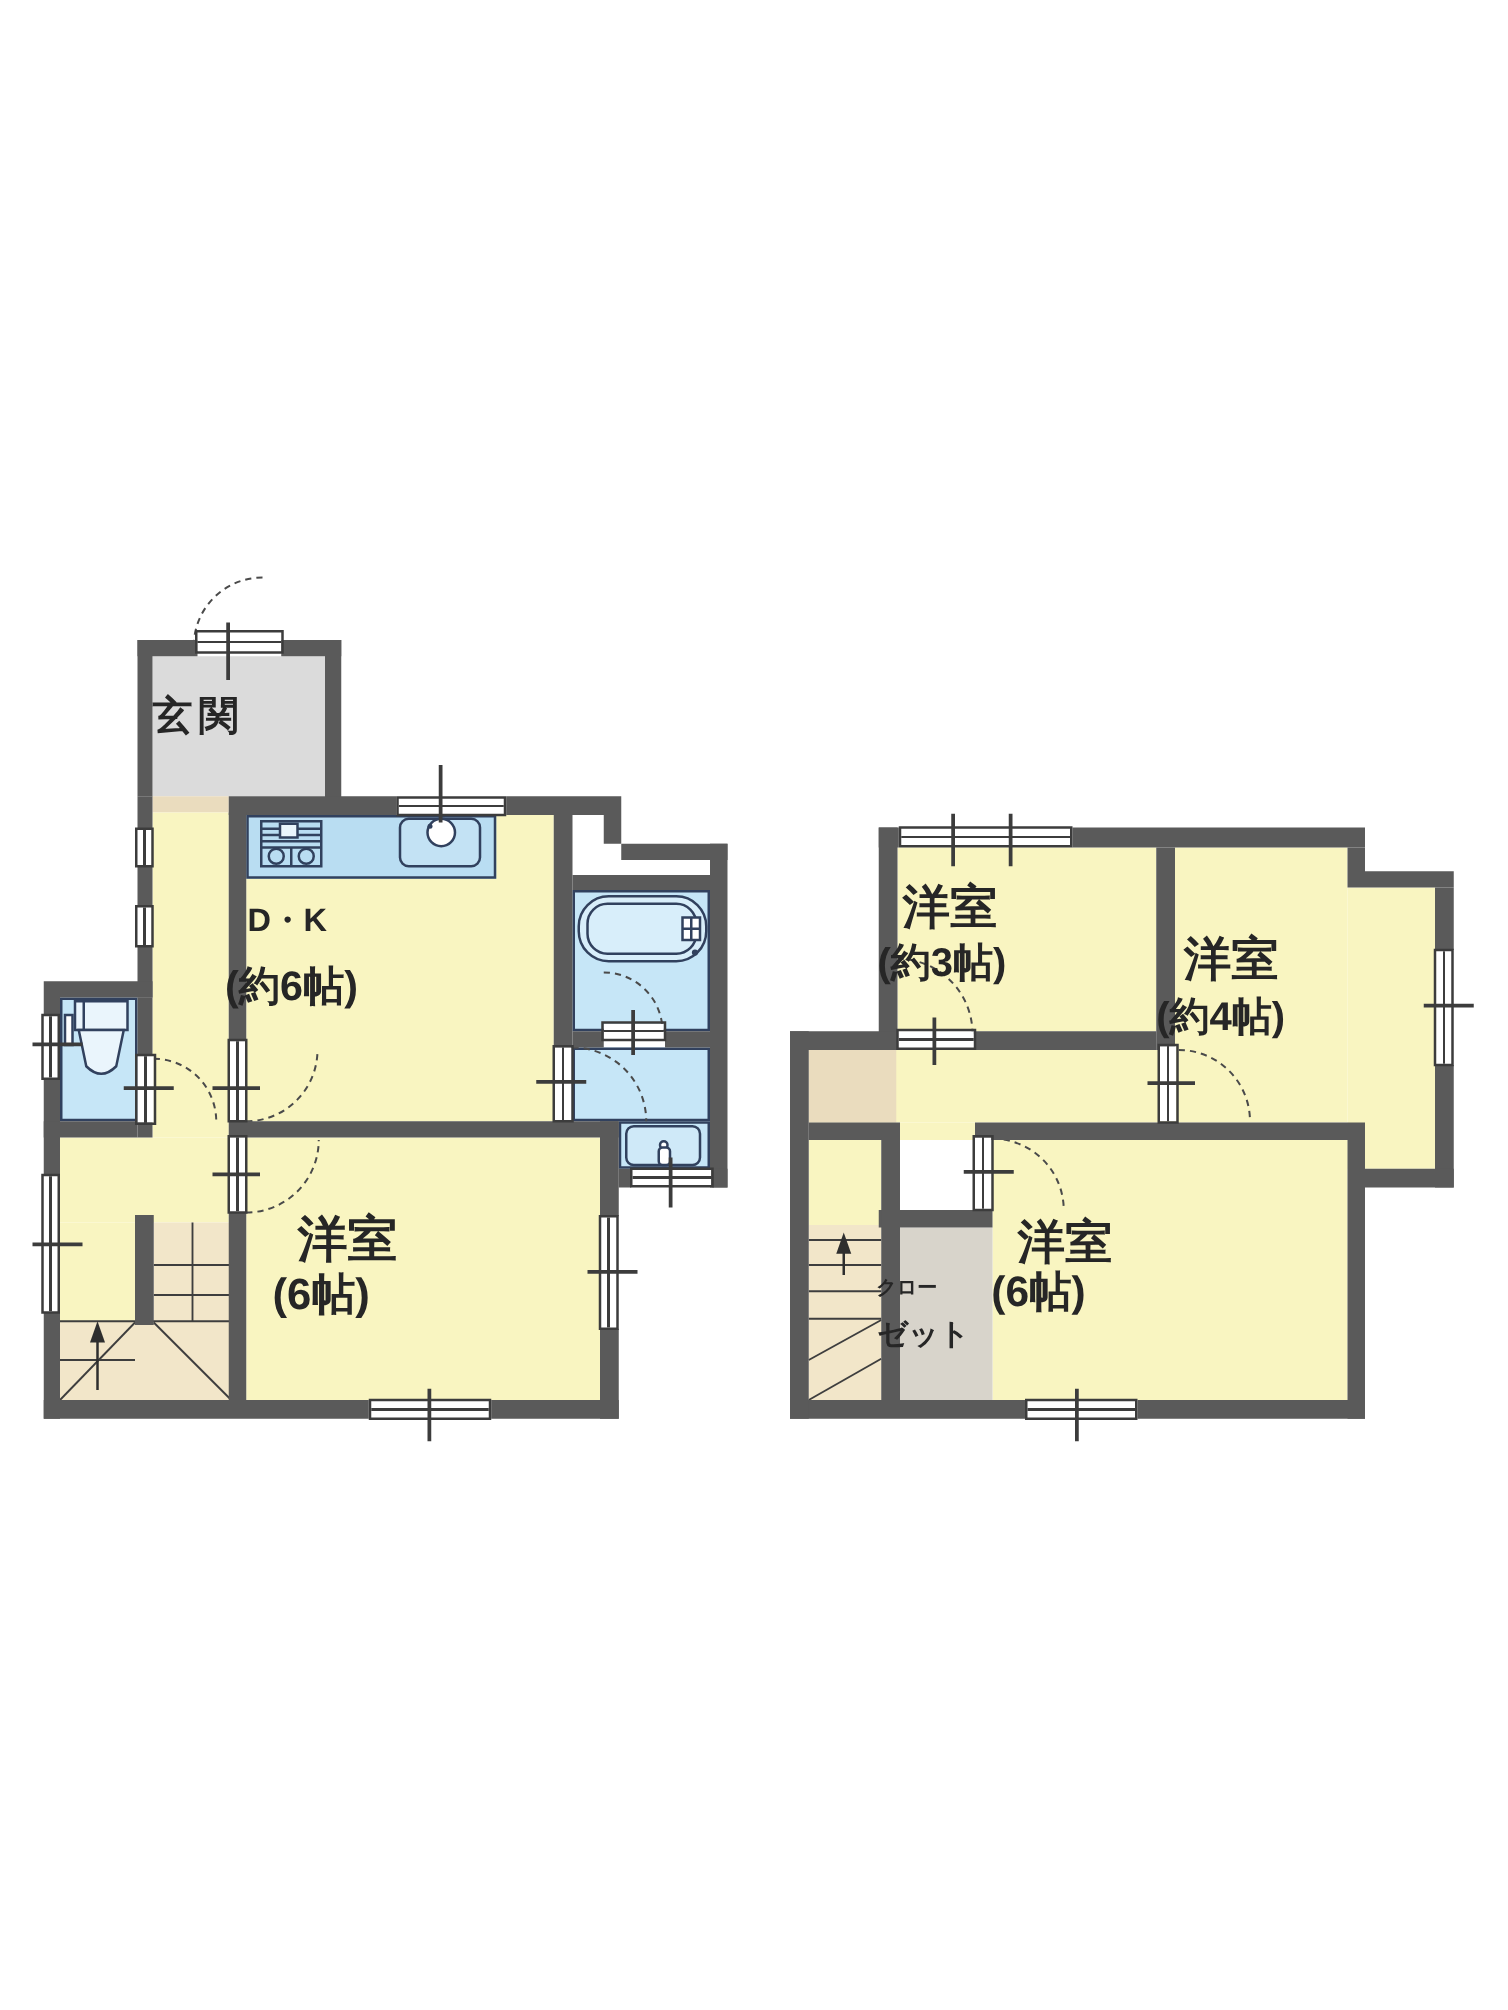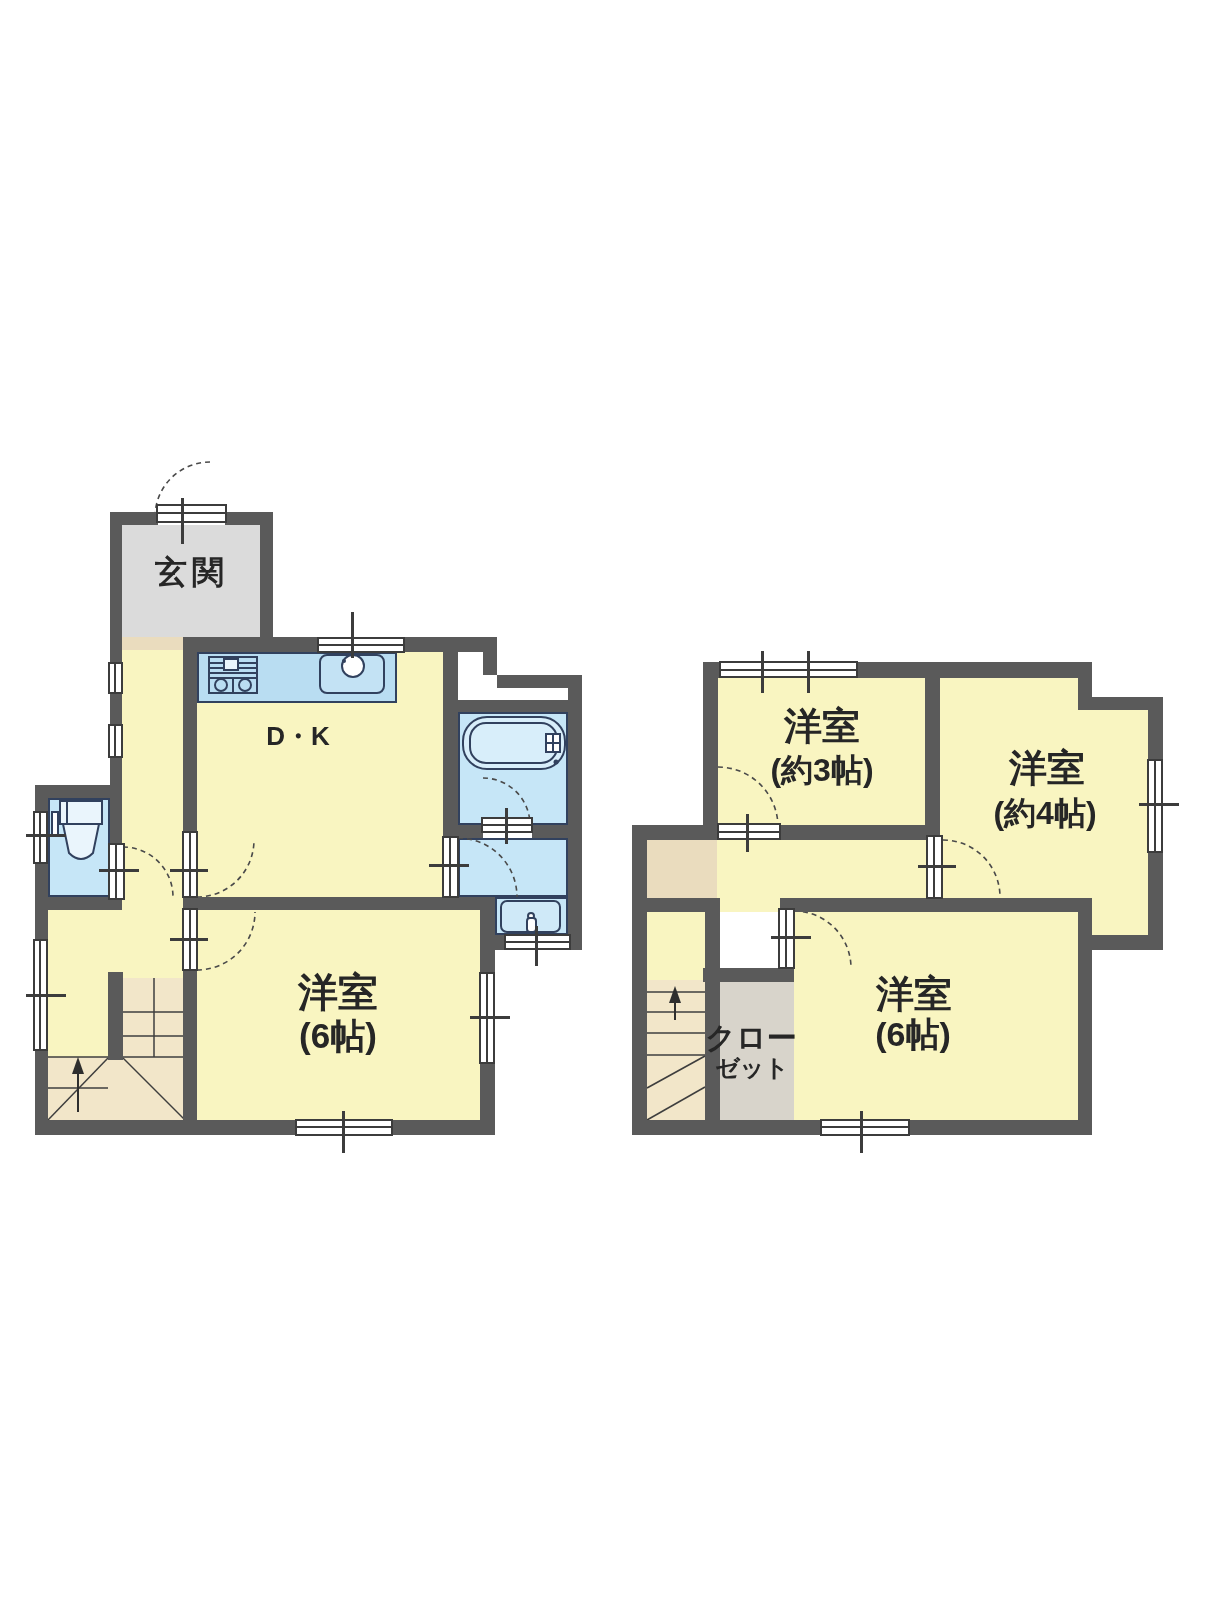--- a/index.html
+++ b/index.html
@@ -20,21 +20,21 @@
   
   .overlay{position:absolute;left:0;top:0;z-index:2;pointer-events:none;}
   
   .winH{position:absolute;z-index:4;box-sizing:border-box;border:2px solid #3C3C3C;
         background:linear-gradient(to bottom,#fff 0,#fff calc(50% - 1px),#3C3C3C calc(50% - 1px),#3C3C3C calc(50% + 1px),#fff calc(50% + 1px),#fff 100%);}
   .winV{position:absolute;z-index:4;box-sizing:border-box;border:2px solid #3C3C3C;
         background:linear-gradient(to right,#fff 0,#fff calc(50% - 1px),#3C3C3C calc(50% - 1px),#3C3C3C calc(50% + 1px),#fff calc(50% + 1px),#fff 100%);}
   
   .tkH,.tkV{position:absolute;background:#3C3C3C;z-index:5;}
   
-  .lbl{position:absolute;z-index:6;text-align:center;font-weight:700;color:#262626;line-height:1;white-space:nowrap;}
+  .lbl{position:absolute;z-index:6;font-weight:700;color:#262626;line-height:1;white-space:nowrap;}
 </style>
 </head>
 <body>
 
 <div class="canvas">
 
   <div class="layer">
 
     <div class="f gray" style="left:122px;top:525px;width:138px;height:112px"></div>
     <div class="f beige" style="left:122px;top:637px;width:61px;height:13px"></div>
@@ -109,20 +109,21 @@
     <div class="tkH" style="left:429px;top:864px;width:40px;height:3px"></div>
     <div class="tkV" style="left:505px;top:808px;width:3px;height:36px"></div>
     <div class="tkV" style="left:342px;top:1111px;width:3px;height:42px"></div>
     <div class="tkH" style="left:470px;top:1016px;width:40px;height:3px"></div>
     <div class="tkV" style="left:535px;top:926px;width:3px;height:40px"></div>
     <div class="tkH" style="left:26px;top:994px;width:40px;height:3px"></div>
     <div class="tkH" style="left:26px;top:834px;width:40px;height:3px"></div>
 
     <div class="lbl" style="left:122px;top:556px;width:140px;font-size:32px;letter-spacing:5px">玄関</div>
     <div class="lbl" style="left:198px;top:723px;width:200px;font-size:26px">D・K</div>
+    <div class="lbl" style="left:180px;top:772px;width:240px;font-size:33px">(約6帖)</div>
     <div class="lbl" style="left:238px;top:972px;width:200px;font-size:40px">洋室</div>
     <div class="lbl" style="left:218px;top:1018px;width:240px;font-size:35px">(6帖)</div>
   </div>
 
   <div class="layer">
 
     <div class="f yellow" style="left:718px;top:678px;width:207px;height:147px"></div>
     <div class="f yellow" style="left:940px;top:678px;width:138px;height:220px"></div>
     <div class="f yellow" style="left:1078px;top:710px;width:70px;height:225px"></div>
     <div class="f yellow" style="left:647px;top:840px;width:293px;height:58px"></div>
@@ -168,21 +169,21 @@
     <div class="tkV" style="left:746px;top:814px;width:3px;height:38px"></div>
     <div class="tkH" style="left:918px;top:865px;width:38px;height:3px"></div>
     <div class="tkH" style="left:771px;top:936px;width:40px;height:3px"></div>
 
     <div class="lbl" style="left:722px;top:707px;width:200px;font-size:38px">洋室</div>
     <div class="lbl" style="left:702px;top:754px;width:240px;font-size:32px">(約3帖)</div>
     <div class="lbl" style="left:947px;top:749px;width:200px;font-size:38px">洋室</div>
     <div class="lbl" style="left:925px;top:797px;width:240px;font-size:32px">(約4帖)</div>
     <div class="lbl" style="left:814px;top:975px;width:200px;font-size:38px">洋室</div>
     <div class="lbl" style="left:793px;top:1017px;width:240px;font-size:34px">(6帖)</div>
-    <div class="lbl" style="left:701px;top:1023px;width:100px;font-size:30px">クロー</div>
+    <div class="lbl" style="left:701px;top:1023px;width:100px;font-size:16px">クロー</div>
     <div class="lbl" style="left:702px;top:1056px;width:100px;font-size:24px">ゼット</div>
   </div>
 
   <svg class="overlay" width="1206" height="1608" viewBox="0 0 1206 1608">
 
     <g fill="none" stroke="#4A4A4A" stroke-width="1.6" stroke-dasharray="5 4">
       <path d="M210,462 A55,55 0 0 0 155,517"></path>
       <path d="M123,847 A50,50 0 0 1 173,897"></path>
       <path d="M197,897 A57,57 0 0 0 254,840"></path>
       <path d="M197,970 A58,58 0 0 0 255,912"></path>

